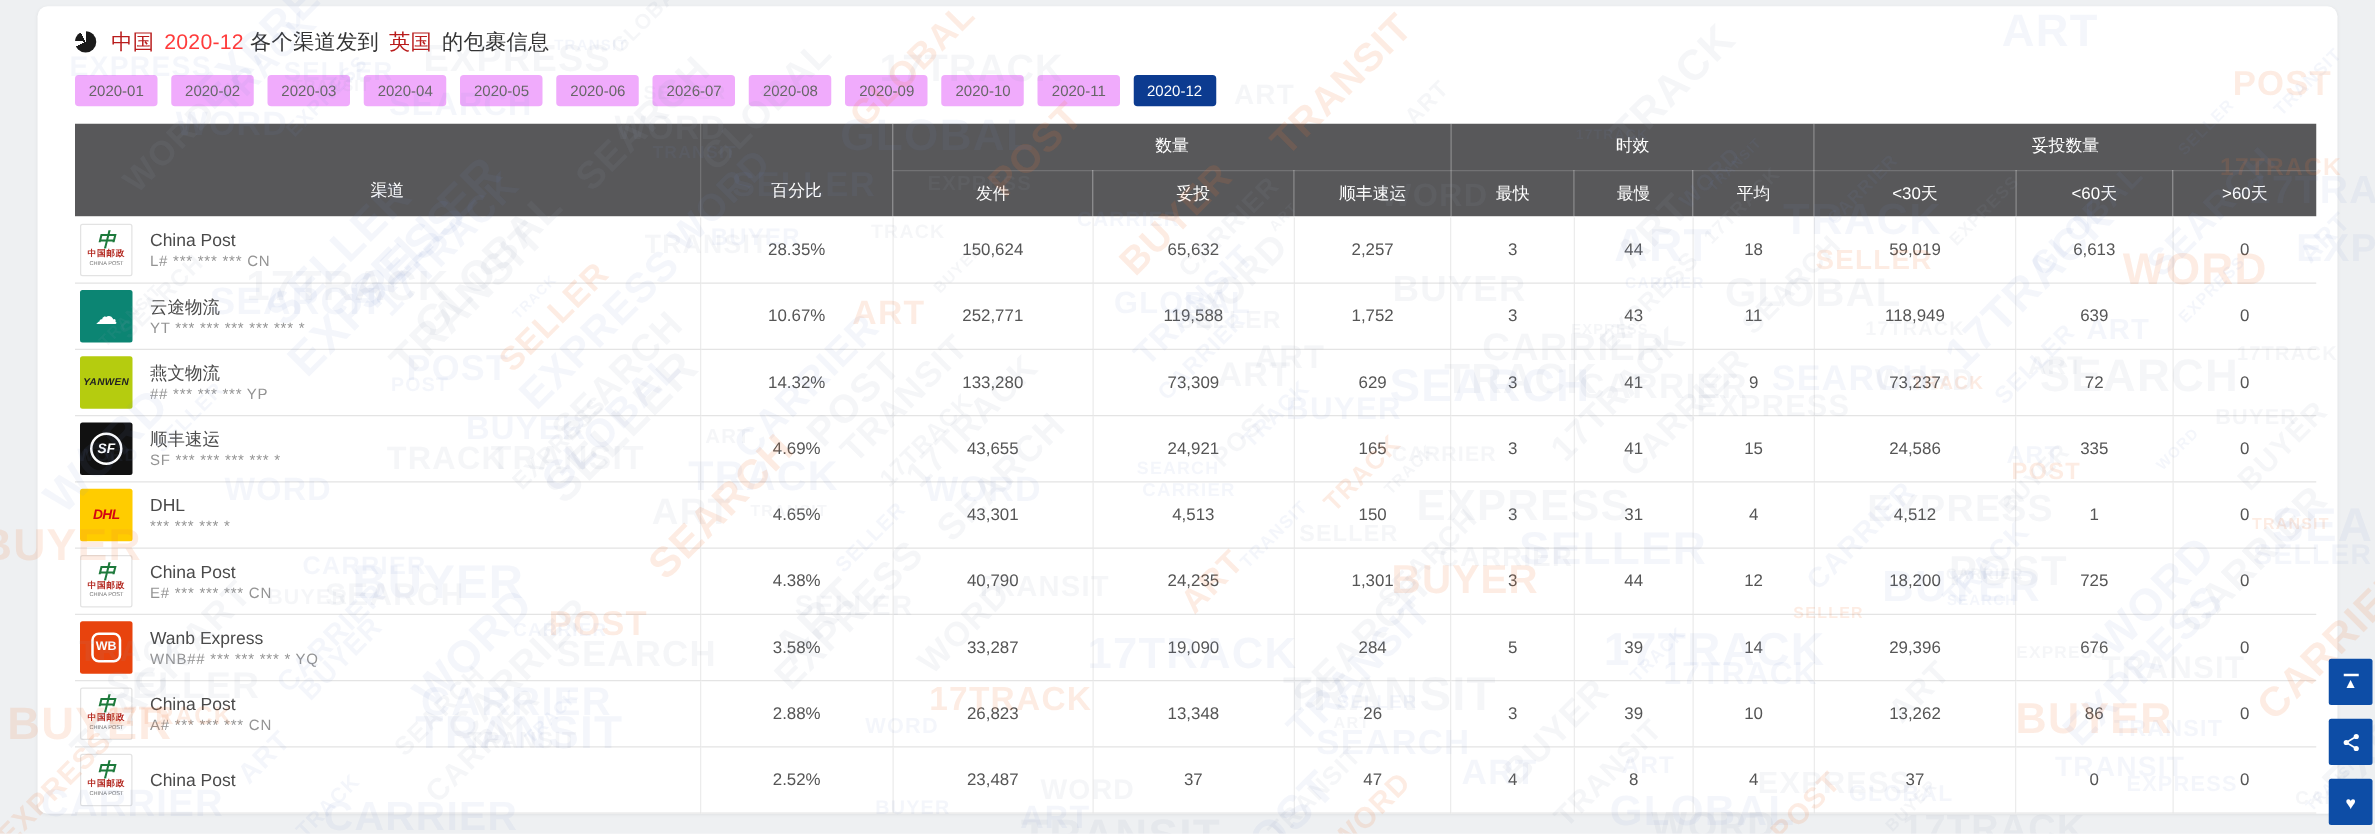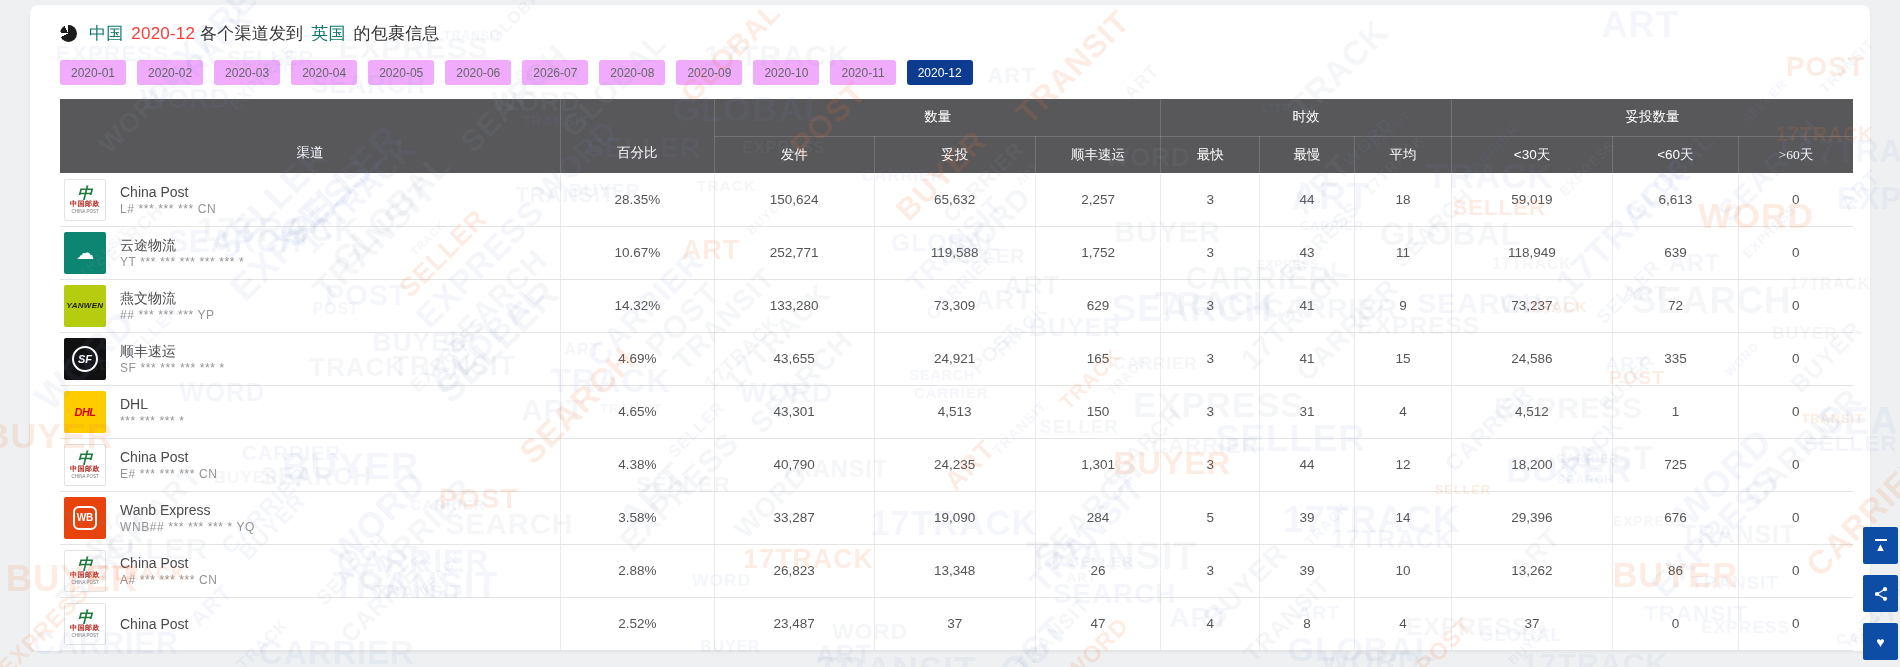--- a/index.html
+++ b/index.html
@@ -23,21 +23,21 @@
   }
 
   
   .title-row { display:flex; align-items:center; gap:12px; height:24px; }
   .pie-icon {
     width:17px; height:17px; border-radius:50%;
     background:conic-gradient(#1b1b1b 0 68%, transparent 68% 77%, #1b1b1b 77% 92%, transparent 92% 100%);
     flex:0 0 auto;
   }
   .page-title { font-size:17px; color:#333; letter-spacing:0.2px; }
-  .page-title .t-orange { color:#0f766e; }
+  .page-title .t-orange { color:#b91c1c; }
   .page-title .t-red { color:#ff3b3b; }
   .page-title span { margin-right:3px; }
 
   
   .tabs { display:flex; gap:11px; margin-top:15px; height:25px; }
   .tab {
     display:inline-flex; align-items:center; justify-content:center;
     padding:0 11px; height:25px; border-radius:3px;
     background:#f0abfc; color:#666; font-size:12px; cursor:pointer;
     user-select:none;
@@ -49,21 +49,21 @@
     width:1793px; margin-top:14px;
     border-collapse:collapse; table-layout:fixed;
   }
   thead th {
     background:#58585a; color:#fff; font-weight:normal;
     font-size:13.5px; height:37px; text-align:center;
     border:1px solid rgba(255,255,255,0.16);
   }
   thead tr:first-child th { border-top:none; }
   thead th:first-child { border-left:none; }
-  thead th:last-child { border-right:none;font-family:Liberation Serif, serif; }
+  thead th:last-child { border-right:none; }
   thead th.span2 { vertical-align:bottom; padding-bottom:11px; }
   tbody td {
     height:53px; font-size:13.5px; color:#555; text-align:center;
     border-bottom:1px solid #e4e4e4; border-right:1px solid #ececec;
     background:transparent;
   }
   tbody td:last-child { border-right:none; }
   tbody td.c-channel { text-align:left; padding-left:4px; }
   .chan { display:flex; align-items:center; gap:14px; }
   .meta .name { font-size:14px; color:#4a4a4a; line-height:18px; }

